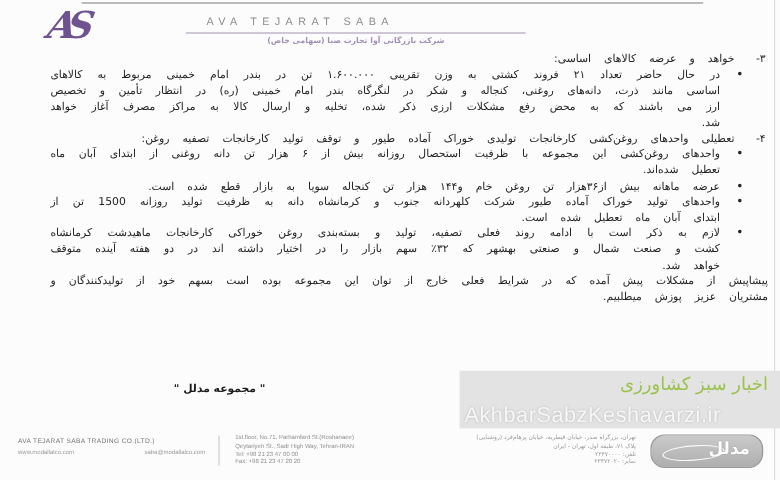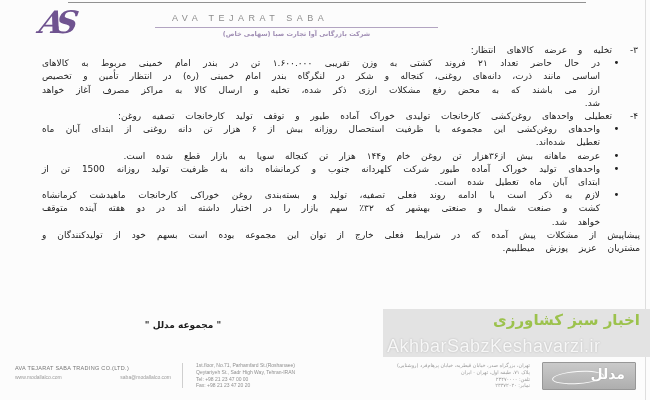--- a/index.html
+++ b/index.html
@@ -43,21 +43,21 @@
 
   .signature{
     position:absolute;left:98px;top:320px;width:170px;text-align:center;
     direction:rtl;font-size:9px;font-weight:bold;color:#1c1c1c;letter-spacing:.4px;
   }
 
   
   .watermark{position:absolute;right:0;top:309px;width:267px;height:48px;background:#e3e3e3;}
   .wm-fa{
     position:absolute;top:2px;right:10px;direction:rtl;
-    font-size:15px;font-weight:bold;color:#9cc24d;
+    font-size:15px;font-weight:normal;color:#9cc24d;
   }
   .wm-en{
     position:absolute;bottom:0px;left:4px;
     font-family:"Liberation Sans",sans-serif;font-size:18px;font-weight:normal;
     color:#f7f7f7;text-shadow:0 0 2px #b3b3b3;letter-spacing:.5px;white-space:nowrap;margin-top:28px;
   }
 
   
   .f-left{position:absolute;left:15px;top:365px;width:156px;font-family:"Liberation Sans",sans-serif;}
   .f-company{font-size:5.5px;color:#767676;letter-spacing:.3px;white-space:nowrap;}
@@ -65,21 +65,21 @@
   .f-divider{position:absolute;left:182px;top:363px;width:1px;height:25px;background:#cfcfcf;}
   .f-center{
     position:absolute;left:196px;top:362px;font-family:"Liberation Sans",sans-serif;
     font-size:5px;line-height:6.8px;color:#8f8f8f;white-space:nowrap;
   }
   .f-right-fa{
     position:absolute;left:388px;top:362px;width:142px;direction:rtl;text-align:right;
     font-size:5px;line-height:6.8px;color:#9a9a9a;
   }
   .f-logo{
-    position:absolute;right:14px;top:362px;width:92px;height:26px;border-radius:1px;
+    position:absolute;right:14px;top:362px;width:92px;height:26px;border-radius:12px;
     background:linear-gradient(#cacaca,#aeaeae);border:1px solid #979797;
   }
   .f-logo-text{
     position:absolute;right:10px;top:3px;direction:rtl;
     font-size:14px;font-weight:bold;color:#ffffff;text-shadow:0 0 1px #8a8a8a;
   }
   .swoosh{
     position:absolute;left:9px;top:8px;width:50px;height:11px;
     border:1.5px solid #ffffff;border-radius:50%;transform:rotate(-4deg);opacity:.9;
   }
@@ -94,21 +94,21 @@
 
   <div class="monogram">AS</div>
   <div class="brand-name">AVA TEJARAT SABA</div>
   <div class="brand-rule"></div>
   <div class="brand-sub">شرکت بازرگانی آوا تجارت صبا (سهامی خاص)</div>
 
   <div class="body">
 
     <div class="num-item">
       <span class="num">۳-</span>
-      <span>تخلیه و عرضه کالاهای انتظار:</span>
+      <span>خواهد و عرضه کالاهای اساسی:</span>
     </div>
 
     <div class="bullet">
       <span class="dot">•</span>
       <span>در حال حاضر تعداد ۲۱ فروند کشتی به وزن تقریبی ۱.۶۰۰.۰۰۰ تن در بندر امام خمینی مربوط به کالاهای اساسی مانند ذرت، دانه‌های روغنی، کنجاله و شکر در لنگرگاه بندر امام خمینی (ره) در انتظار تأمین و تخصیص ارز می باشند که به محض رفع مشکلات ارزی ذکر شده، تخلیه و ارسال کالا به مراکز مصرف آغاز خواهد شد.</span>
     </div>
 
     <div class="num-item">
       <span class="num">۴-</span>
       <span>تعطیلی واحدهای روغن‌کشی کارخانجات تولیدی خوراک آماده طیور و توقف تولید کارخانجات تصفیه روغن:</span>

